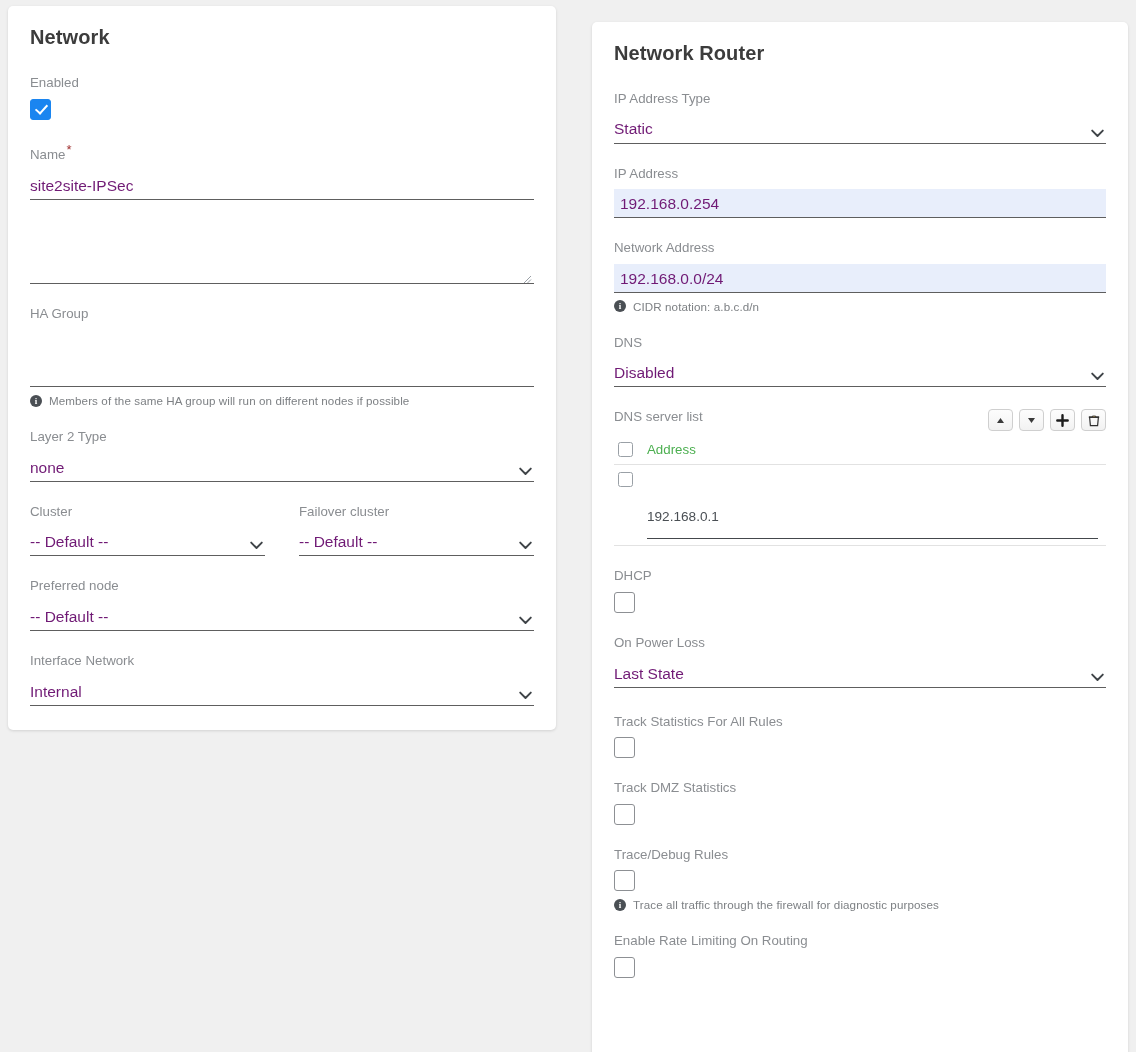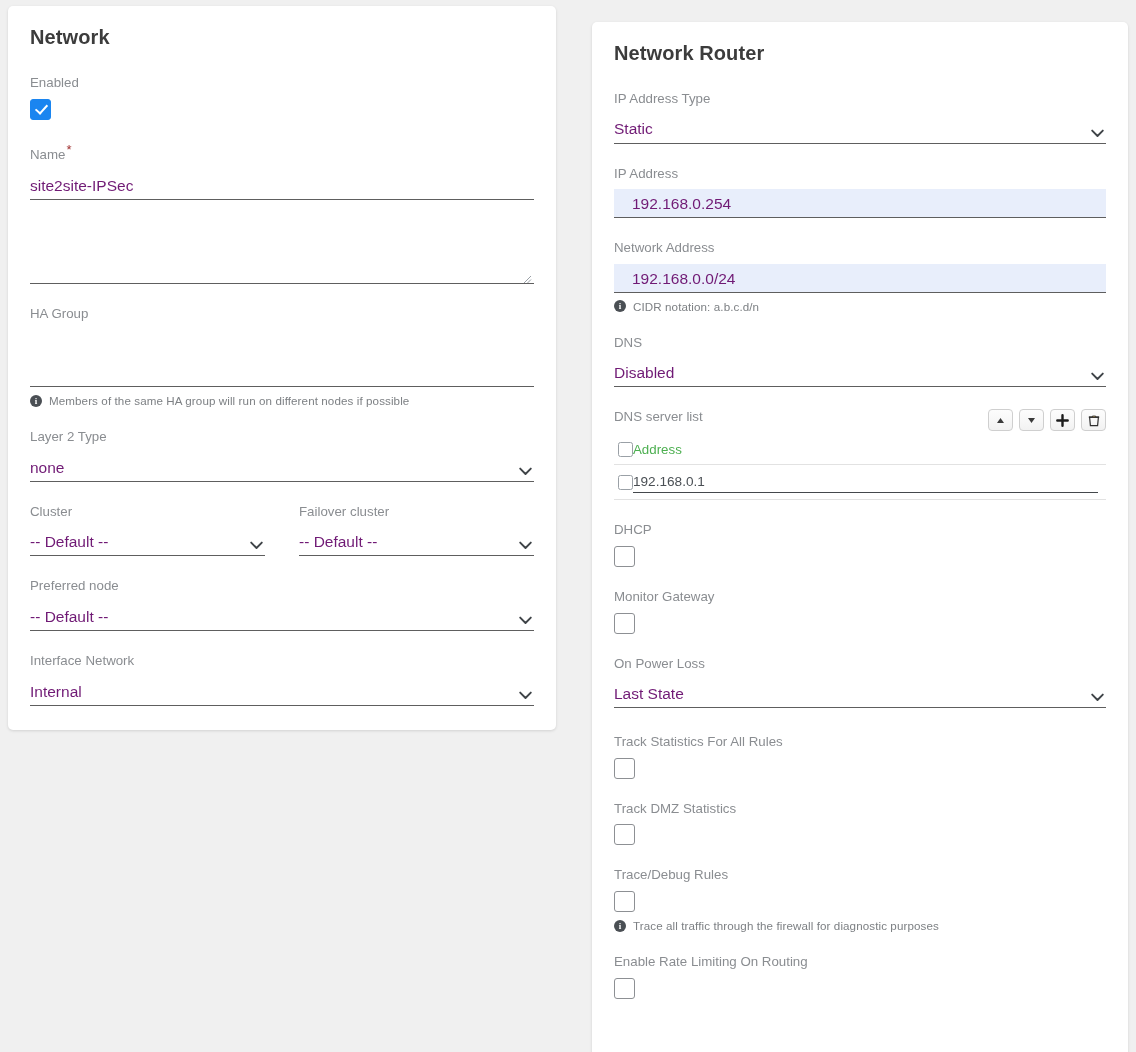--- a/index.html
+++ b/index.html
@@ -56,21 +56,21 @@
     padding-bottom: 3px;
   }
   .line-input .val {
     font-size: 15.5px;
     color: #701a75;
     line-height: 1.3;
     white-space: nowrap;
   }
   .line-input.filled-hl {
     background: #e8eefb;
-    padding-left: 18px;
+    padding-left: 6px;
   }
   .line-input.tall { min-height: 58px; }
 
   
   .sel { padding-right: 26px; }
   .chev {
     position: absolute;
     right: 2px; bottom: 5px;
     width: 13px; height: 9px;
     pointer-events: none;
@@ -155,41 +155,42 @@
     border: 1px solid #cfcfcf;
     border-radius: 4px;
     background: linear-gradient(#fdfdfd,#f2f2f2);
     display: flex; align-items: center; justify-content: center;
     padding: 0;
   }
   .tbtn svg { display: block; }
 
   .list-row {
     display: flex;
-    align-items: center;
+    gap: 14px;
     padding: 7px 0 6px 4px;
     border-bottom: 1px solid #e2e2e2;
   }
   .list-row.hdr { padding-bottom: 7px; }
   .cb-sm {
     width: 15px; height: 15px;
     border: 1.3px solid #9aa0a6;
     border-radius: 2.5px;
     background: #fff;
     flex: 0 0 auto;
   }
   .col-head {
     font-size: 13.3px;
     color: #4caf50;
   }
   .row-cell {
     flex: 1 1 auto;
     border-bottom: 1.4px solid #44484c;
-    padding-bottom: 2px;
+    padding-bottom: 13px;
     margin-right: 8px;
+    margin-top: 35px;
   }
   .row-cell .val { font-size: 13.6px; color: #4a4f54; }
   .list-wrap { margin-bottom: 22px; }
 </style>
 </head>
 <body>
 
 <div class="page">
 
   <section class="card" id="card-left">
@@ -394,24 +395,20 @@
             <span class="val">192.168.0.1</span>
           </span>
         </div>
       </div>
 
       <div class="cb-field">
         <span class="field-label">DHCP</span>
         <span class="cb"></span>
       </div>
 
-      <div class="cb-field">
-        <span class="field-label">Monitor Gateway</span>
-        <span class="cb"></span>
-      </div>
 
       <div class="field" style="margin-bottom:26px;">
         <span class="field-label">On Power Loss</span>
         <div class="line-input sel">
           <span class="val">Last State</span>
           <span class="chev">
             <svg width="13" height="9" viewBox="0 0 13 9">
                 <path d="M1.2 1.6 L6.5 7 L11.8 1.6" stroke="#3f4448" stroke-width="1.9" fill="none" stroke-linecap="round" stroke-linejoin="round"></path>
               </svg>
           </span>

